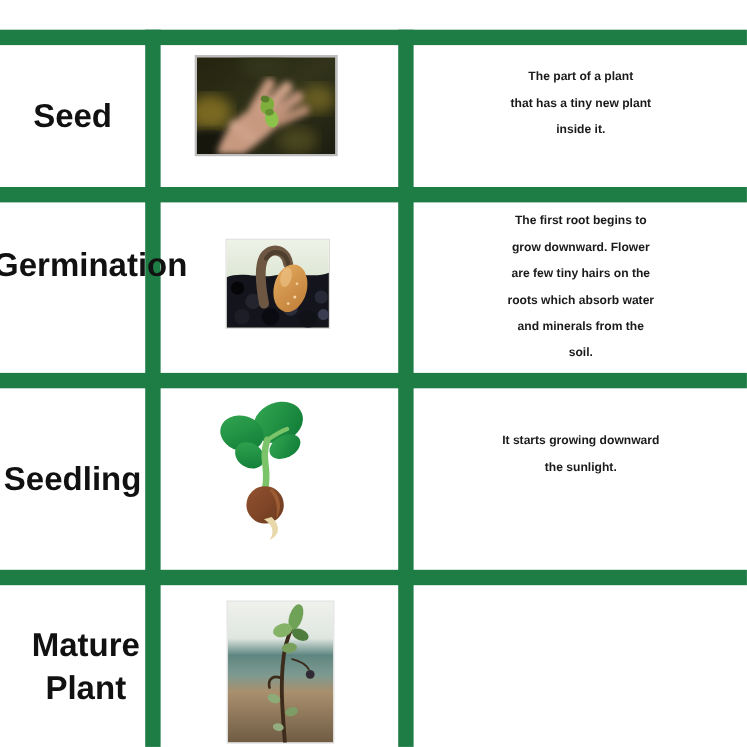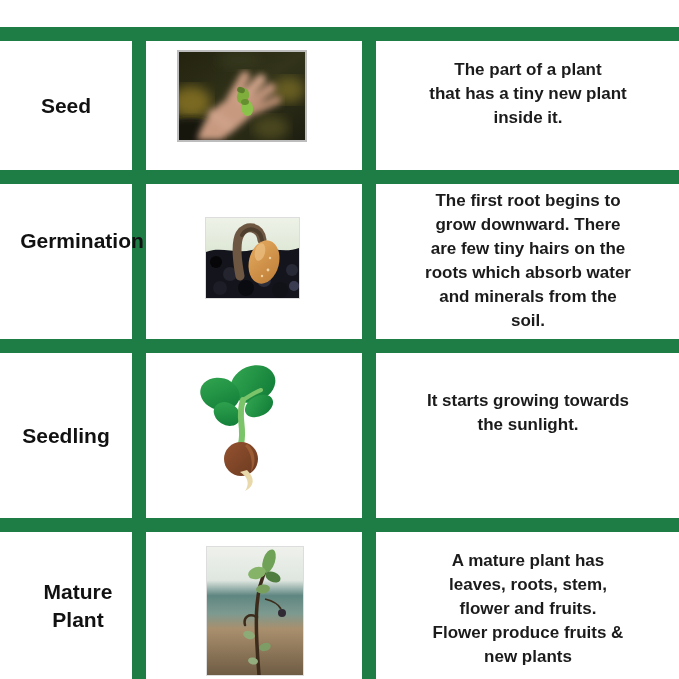--- a/index.html
+++ b/index.html
@@ -3,22 +3,22 @@
 <meta charset="utf-8">
 <style>
   html,body{margin:0;padding:0;background:#ffffff;}
   #stage{position:relative;width:679px;height:679px;background:#ffffff;overflow:hidden;
          font-family:"Liberation Sans","DejaVu Sans",sans-serif;color:#1b1b1b;}
   .hbar,.vbar{position:absolute;background:#1E7C45;}
   .hbar{left:0;width:679px;height:14px;}
   .vbar{top:27px;height:652px;width:14px;}
   .cell{position:absolute;display:flex;align-items:center;justify-content:center;
         text-align:center;white-space:pre-line;}
-  .label{font-weight:700;font-size:21px;line-height:1.3;color:#111111;}
-  .desc{font-weight:700;font-size:17px;line-height:24px;color:#1b1b1b;padding:0 8px;box-sizing:border-box;}
+  .label{font-weight:700;font-size:30px;line-height:1.3;color:#111111;}
+  .desc{font-weight:700;font-size:11px;line-height:24px;color:#1b1b1b;padding:0 8px;box-sizing:border-box;}
   .imgbox{position:absolute;}
   .photo-frame{border:2px solid #bdbdbd;}
   .soft-frame{border:1px solid #dddddd;}
   svg{display:block;}
 </style>
 </head>
 <body>
 
 <div id="stage">
 
@@ -117,21 +117,21 @@
       <ellipse cx="58" cy="44" rx="15" ry="22" fill="url(#seed2)" transform="rotate(14 58 44)"></ellipse>
       <ellipse cx="54" cy="34" rx="5" ry="9" fill="#edc183" opacity="0.7" transform="rotate(14 54 34)"></ellipse>
       <circle cx="62" cy="52" r="1.4" fill="#f2d4a2"></circle>
         <circle cx="56" cy="58" r="1.2" fill="#f2d4a2"></circle>
       <circle cx="64" cy="40" r="1.2" fill="#f2d4a2"></circle>
     </svg>
   </div>
 
   <div class="cell desc" style="left:377px;top:184px;width:302px;height:154px;">
     <span>The first root begins to
-grow downward. There
+grow downward. Flower
 are few tiny hairs on the
 roots which absorb water
 and minerals from the
 soil.</span>
   </div>
 
   <div class="cell label" style="left:0;top:353px;width:132px;height:165px;border-radius:19px;">
     <span>Seedling</span>
   </div>
 
@@ -157,21 +157,21 @@
       <path d="M46,40 C52,36 58,32 64,30" fill="none" stroke="#7cc46a" stroke-width="4" stroke-linecap="round"></path>
 
       <circle cx="44" cy="99" r="17" fill="url(#seed3)"></circle>
       <path d="M50,84 C58,90 60,102 54,112 C56,102 54,92 48,86 Z" fill="#9c5c33"></path>
 
       <path d="M50,110 C58,118 58,126 48,131 C53,124 51,117 43,112 Z" fill="#e8d8aa"></path>
     </svg>
   </div>
 
   <div class="cell desc" style="left:377px;top:330px;width:302px;height:165px;">
-    <span>It starts growing towards
+    <span>It starts growing downward
 the sunlight.</span>
   </div>
 
   <div class="cell label" style="left:0;top:532px;width:156px;height:147px;">
     <span>Mature
 Plant</span>
   </div>
 
   <div class="imgbox soft-frame" style="left:206px;top:546px;">
     <svg width="96" height="128" viewBox="0 0 96 128">
@@ -197,21 +197,14 @@
       <ellipse cx="62" cy="14" rx="6" ry="12" fill="#6fa257" transform="rotate(18 62 14)"></ellipse>
       <ellipse cx="50" cy="26" rx="9" ry="6" fill="#85b468" transform="rotate(-16 50 26)"></ellipse>
       <ellipse cx="66" cy="30" rx="8" ry="5" fill="#4e7d3f" transform="rotate(24 66 30)"></ellipse>
       <ellipse cx="56" cy="42" rx="7" ry="4.5" fill="#789f5c" transform="rotate(-8 56 42)"></ellipse>
       <ellipse cx="42" cy="88" rx="6" ry="4" fill="#8cab77" transform="rotate(20 42 88)"></ellipse>
       <ellipse cx="58" cy="100" rx="6" ry="4" fill="#7d9c66" transform="rotate(-18 58 100)"></ellipse>
       <ellipse cx="46" cy="114" rx="5" ry="3.5" fill="#93ad7e" transform="rotate(12 46 114)"></ellipse>
     </svg>
   </div>
 
-  <div class="cell desc" style="left:377px;top:539px;width:302px;height:140px;">
-    <span>A mature plant has
-leaves, roots, stem,
-flower and fruits.
-Flower produce fruits &amp;
-new plants</span>
-  </div>
 
 </div>
 
 </body></html>

